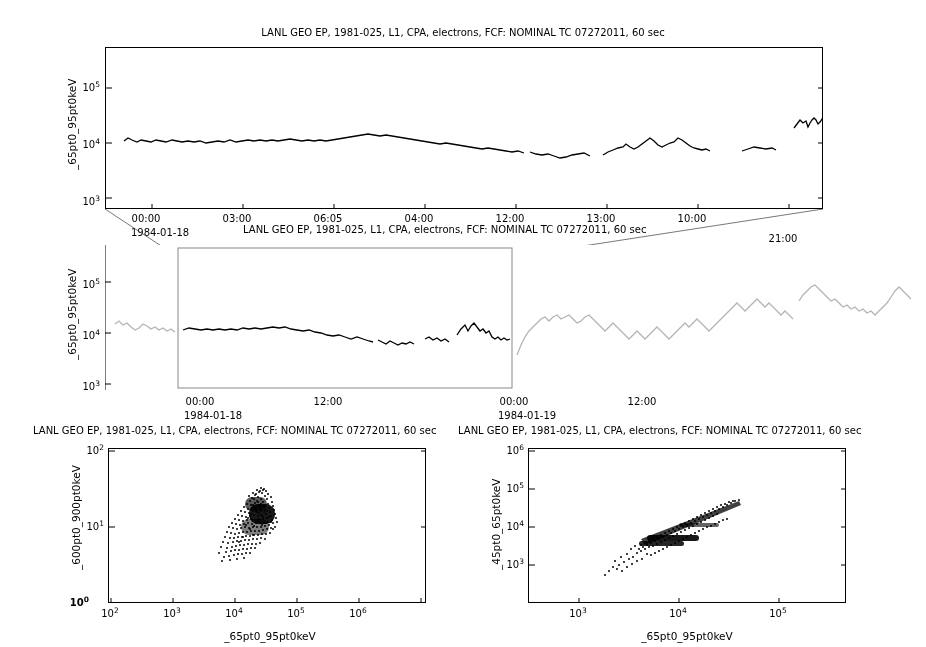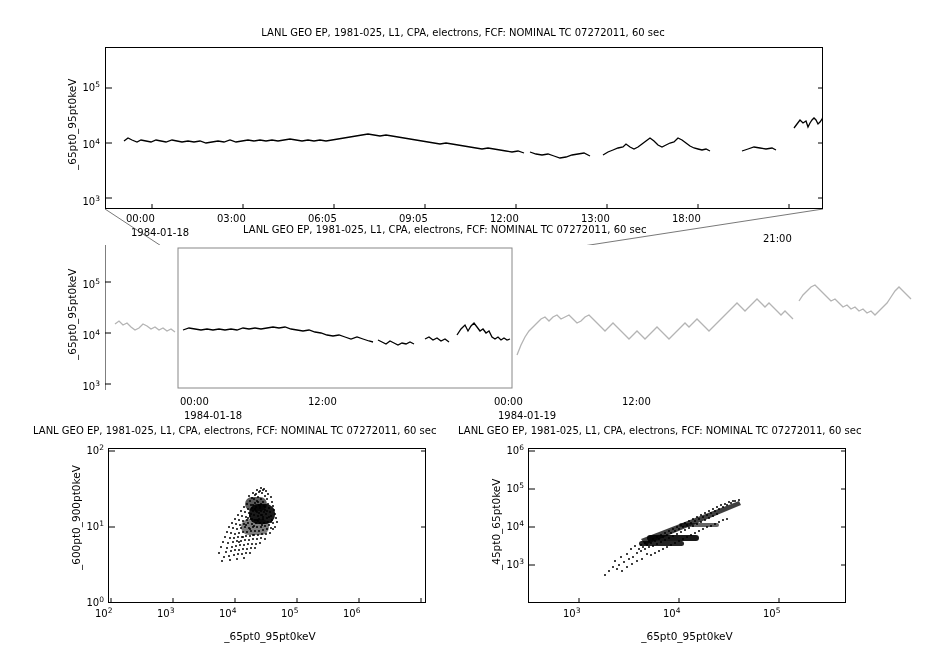--- a/index.html
+++ b/index.html
@@ -42,21 +42,21 @@
   .xlabel {
     position: absolute;
     font-size: 10.5px;
     white-space: nowrap;
     text-align: center;
   }
   .tick-label-x {
     position: absolute;
     font-size: 10px;
     white-space: nowrap;
-    text-align: left;
+    text-align: center;
   }
   .tick-label-y {
     position: absolute;
     font-size: 10px;
     white-space: nowrap;
     text-align: right;
   }
   .date-label {
     position: absolute;
     font-size: 10px;
@@ -101,24 +101,24 @@
       <polyline fill="none" stroke="#000" stroke-width="1.3" points="497,107 502,104 507,102 512,100 517,99 520,96 524,99 528,101 532,99 536,96 540,93 544,90 548,93 552,97 556,99 560,97 564,95 568,94 572,90 576,92 580,95 584,98 588,100 592,101 596,102 600,101 604,103"></polyline>
       <polyline fill="none" stroke="#000" stroke-width="1.3" points="636,103 642,101 648,99 654,100 660,101 666,100 670,102"></polyline>
       <polyline fill="none" stroke="#000" stroke-width="1.3" points="688,80 691,76 694,72 697,75 700,73 702,79 704,75 706,72 708,70 710,72 712,76 714,74 716,71 717,69"></polyline>
     </svg>
   </div>
 </div>
 
 <div class="tick-label-x" style="left:126px; top:213px; width:40px;">00:00</div>
 <div class="tick-label-x" style="left:217px; top:213px; width:40px;">03:00</div>
 <div class="tick-label-x" style="left:308px; top:213px; width:40px;">06:05</div>
-<div class="tick-label-x" style="left:399px; top:213px; width:40px;">09:05</div>
+<div class="tick-label-x" style="left:399px; top:213px; width:40px;">04:00</div>
 <div class="tick-label-x" style="left:490px; top:213px; width:40px;">12:00</div>
 <div class="tick-label-x" style="left:581px; top:213px; width:40px;">13:00</div>
-<div class="tick-label-x" style="left:672px; top:213px; width:40px;">18:00</div>
+<div class="tick-label-x" style="left:672px; top:213px; width:40px;">10:00</div>
 <div class="tick-label-x" style="left:763px; top:213px; width:40px;margin-top:20px;">21:00</div>
 <div class="date-label" style="left:131px; top:227px;">1984-01-18</div>
 
 <svg class="panel" style="left:0; top:209px; width:926px; height:50px;" width="926" height="50">
   <line x1="105" y1="0" x2="178" y2="48" stroke="#555" stroke-width="0.8"></line>
   <line x1="823" y1="0" x2="512" y2="48" stroke="#555" stroke-width="0.8"></line>
 </svg>
 
 <div class="panel">
   <div class="plot-title" style="left:243px; top:224px; width:720px; text-align:left;">LANL GEO EP, 1981-025, L1, CPA, electrons, FCF: NOMINAL TC 07272011, 60 sec</div>
@@ -161,21 +161,21 @@
 <div class="date-label" style="left:184px; top:410px;">1984-01-18</div>
 <div class="date-label" style="left:498px; top:410px;">1984-01-19</div>
 
 <div class="panel">
   <div class="plot-title" style="left:33px; top:425px; width:480px; text-align:left;">LANL GEO EP, 1981-025, L1, CPA, electrons, FCF: NOMINAL TC 07272011, 60 sec</div>
 
   <div class="ylabel" style="left:70px; top:570px;">_600pt0_900pt0keV</div>
 
   <div class="tick-label-y" style="left:74px; top:443px; width:30px;">10<span class="sup">2</span></div>
   <div class="tick-label-y" style="left:74px; top:519px; width:30px;">10<span class="sup">1</span></div>
-  <div class="tick-label-y" style="left:74px; top:595px; width:30px;">10<span class="sup">0</span></div>
+  <div class="tick-label-y" style="left:59px; top:595px; width:30px;font-weight:bold;">10<span class="sup">0</span></div>
 
   <div class="axes" style="left:108px; top:448px; width:318px; height:155px;">
     <svg width="318" height="155" viewBox="0 0 318 155">
       <g stroke="#000" stroke-width="1">
         <line x1="0" y1="2" x2="6" y2="2"></line>
         <line x1="0" y1="78" x2="6" y2="78"></line>
         <line x1="0" y1="154" x2="6" y2="154"></line>
         <line x1="312" y1="2" x2="318" y2="2"></line>
         <line x1="312" y1="78" x2="318" y2="78"></line>
         <line x1="312" y1="154" x2="318" y2="154"></line>

